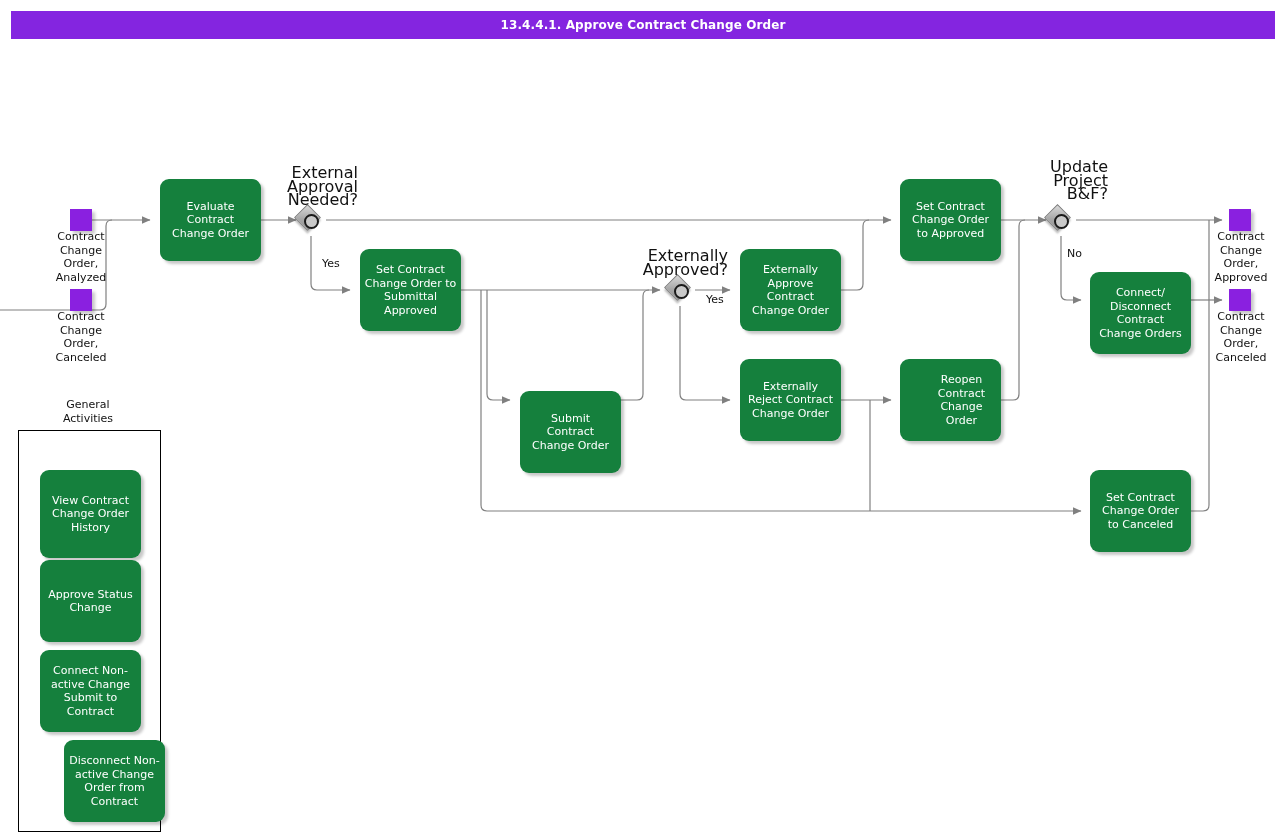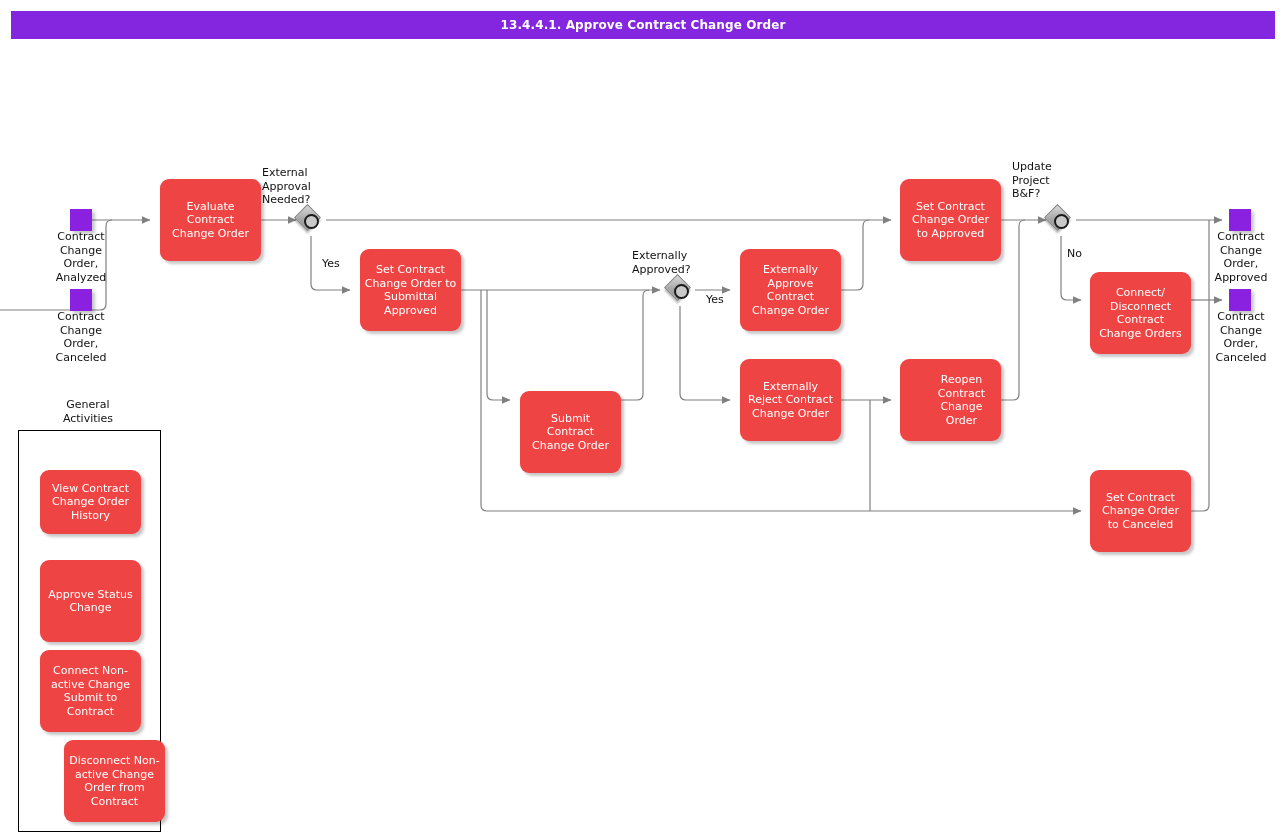--- a/index.html
+++ b/index.html
@@ -49,21 +49,21 @@
     position: absolute;
     left: 0; top: 0;
     width: 1286px;
     height: 840px;
     pointer-events: none;
   }
 
   
   .task {
     position: absolute;
-    background: #ef4444;
+    background: #15803d;
     border-radius: 9px;
     box-shadow: 3px 3px 3px rgba(0,0,0,0.22);
     display: flex;
     align-items: center;
     justify-content: center;
     box-sizing: border-box;
     padding: 2px 4px;
   }
   .task .label {
     color: #ffffff;
@@ -114,24 +114,24 @@
     left: 9px;
     top: 9px;
     width: 11px;
     height: 11px;
     border: 2px solid #1a1a1a;
     border-radius: 50%;
     background: #c9c9c9;
   }
   .gateway-label {
     position: absolute;
-    font-size: 11px;
+    font-size: 16px;
     line-height: 13.5px;
     color: #111111;
-    text-align: left;
+    text-align: right;
     font-family: "DejaVu Sans", sans-serif;
     white-space: pre-line;
   }
 
   
   .branch-label {
     position: absolute;
     font-size: 11px;
     line-height: 13px;
     color: #111111;
@@ -322,21 +322,21 @@
   <div class="gateway-label" style="left:1012px; top:160px; width:96px;">Update
 Project
 B&amp;F?</div>
   <div class="branch-label" style="left:1067px; top:247px;">No</div>
 
   <div class="group-title" style="left:38px; top:398px; width:100px;">General
 Activities</div>
 
   <div class="group-box" style="left:18px; top:430px; width:143px; height:402px;"></div>
 
-  <div class="task" style="left:40px; top:470px; width:101px; height:64px;">
+  <div class="task" style="left:40px; top:470px; width:101px; height:88px;">
     <span class="label">View Contract
 Change Order
 History</span>
   </div>
 
   <div class="task" style="left:40px; top:560px; width:101px; height:82px;">
     <span class="label">Approve Status
 Change</span>
   </div>
 

